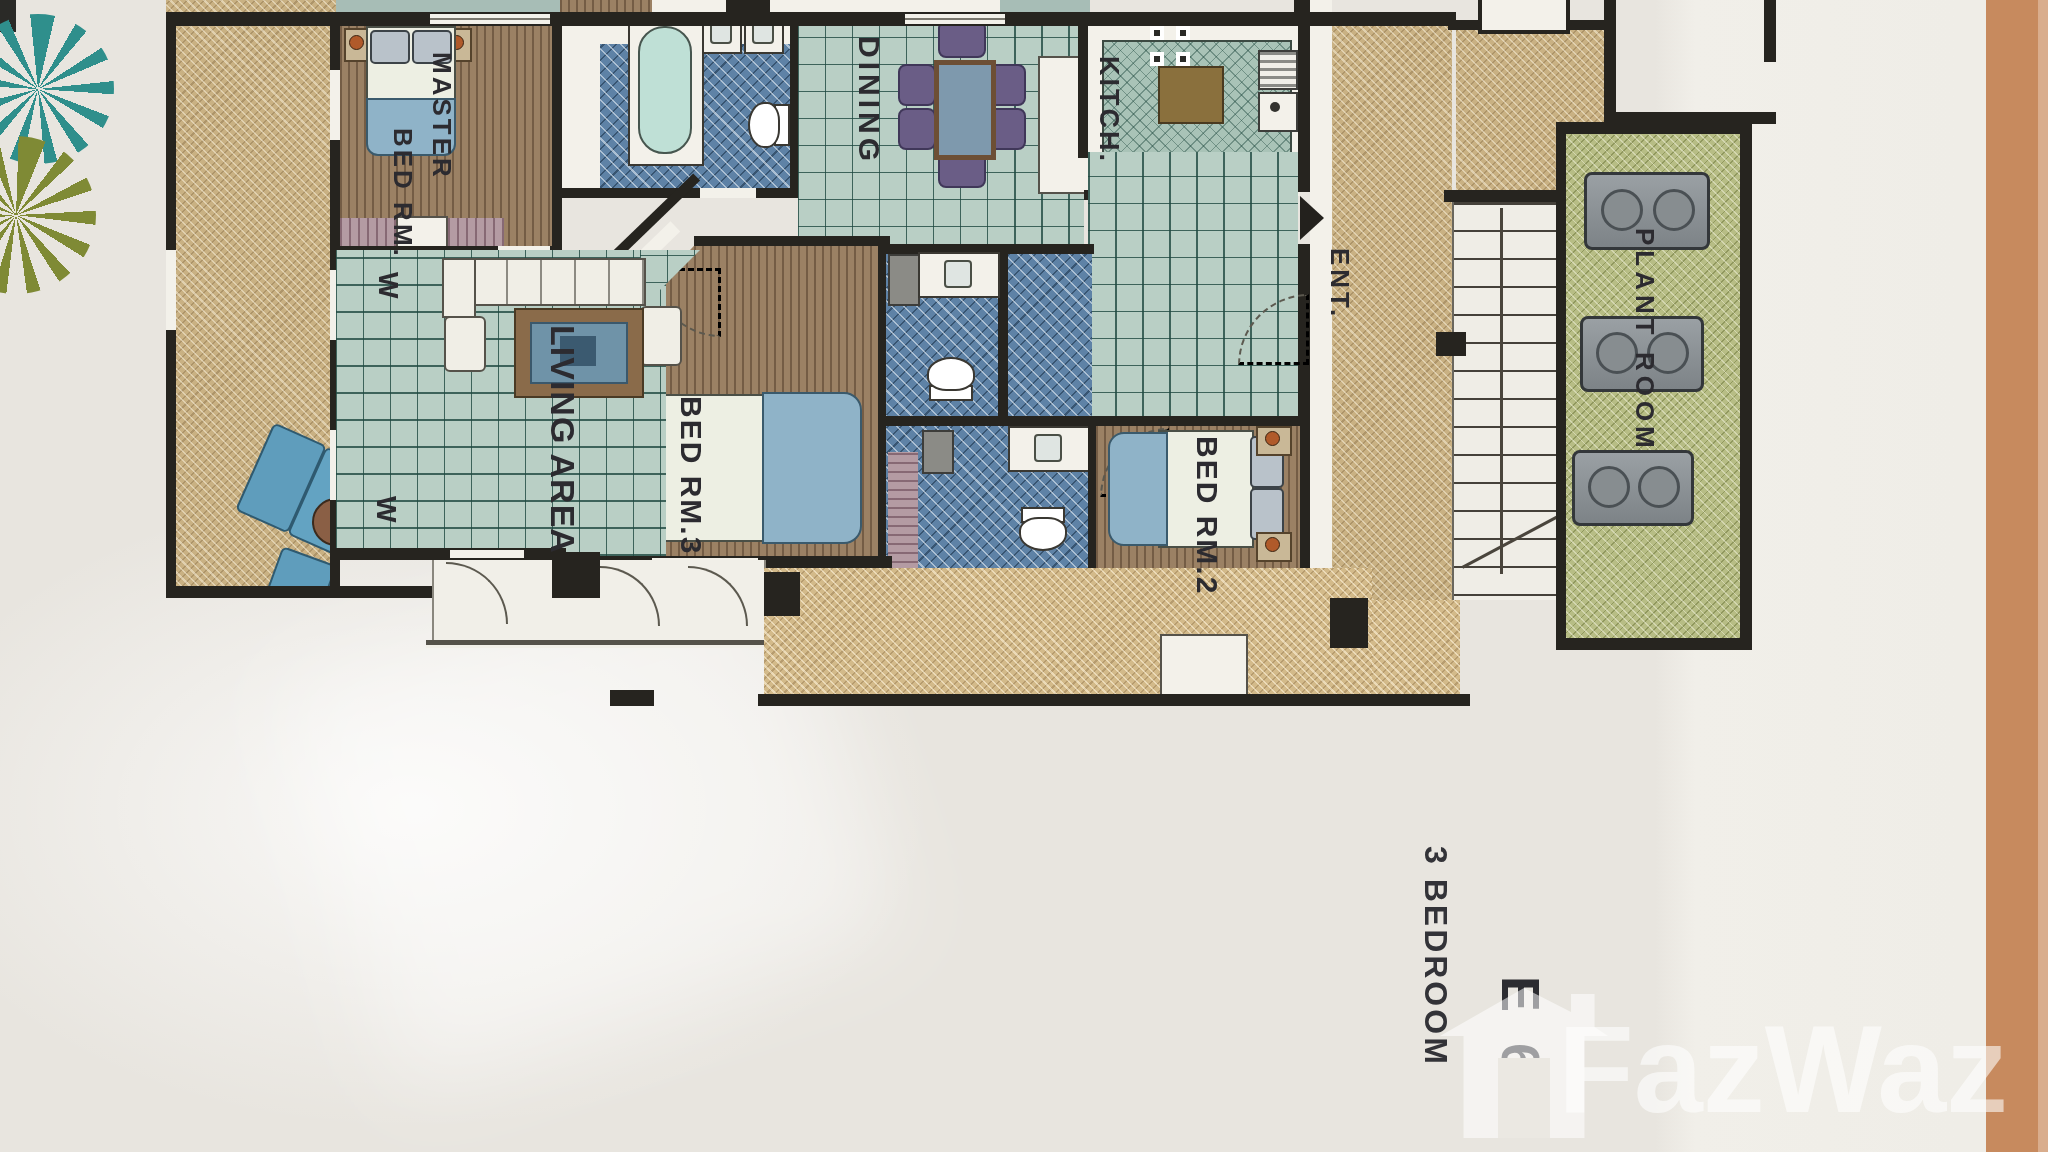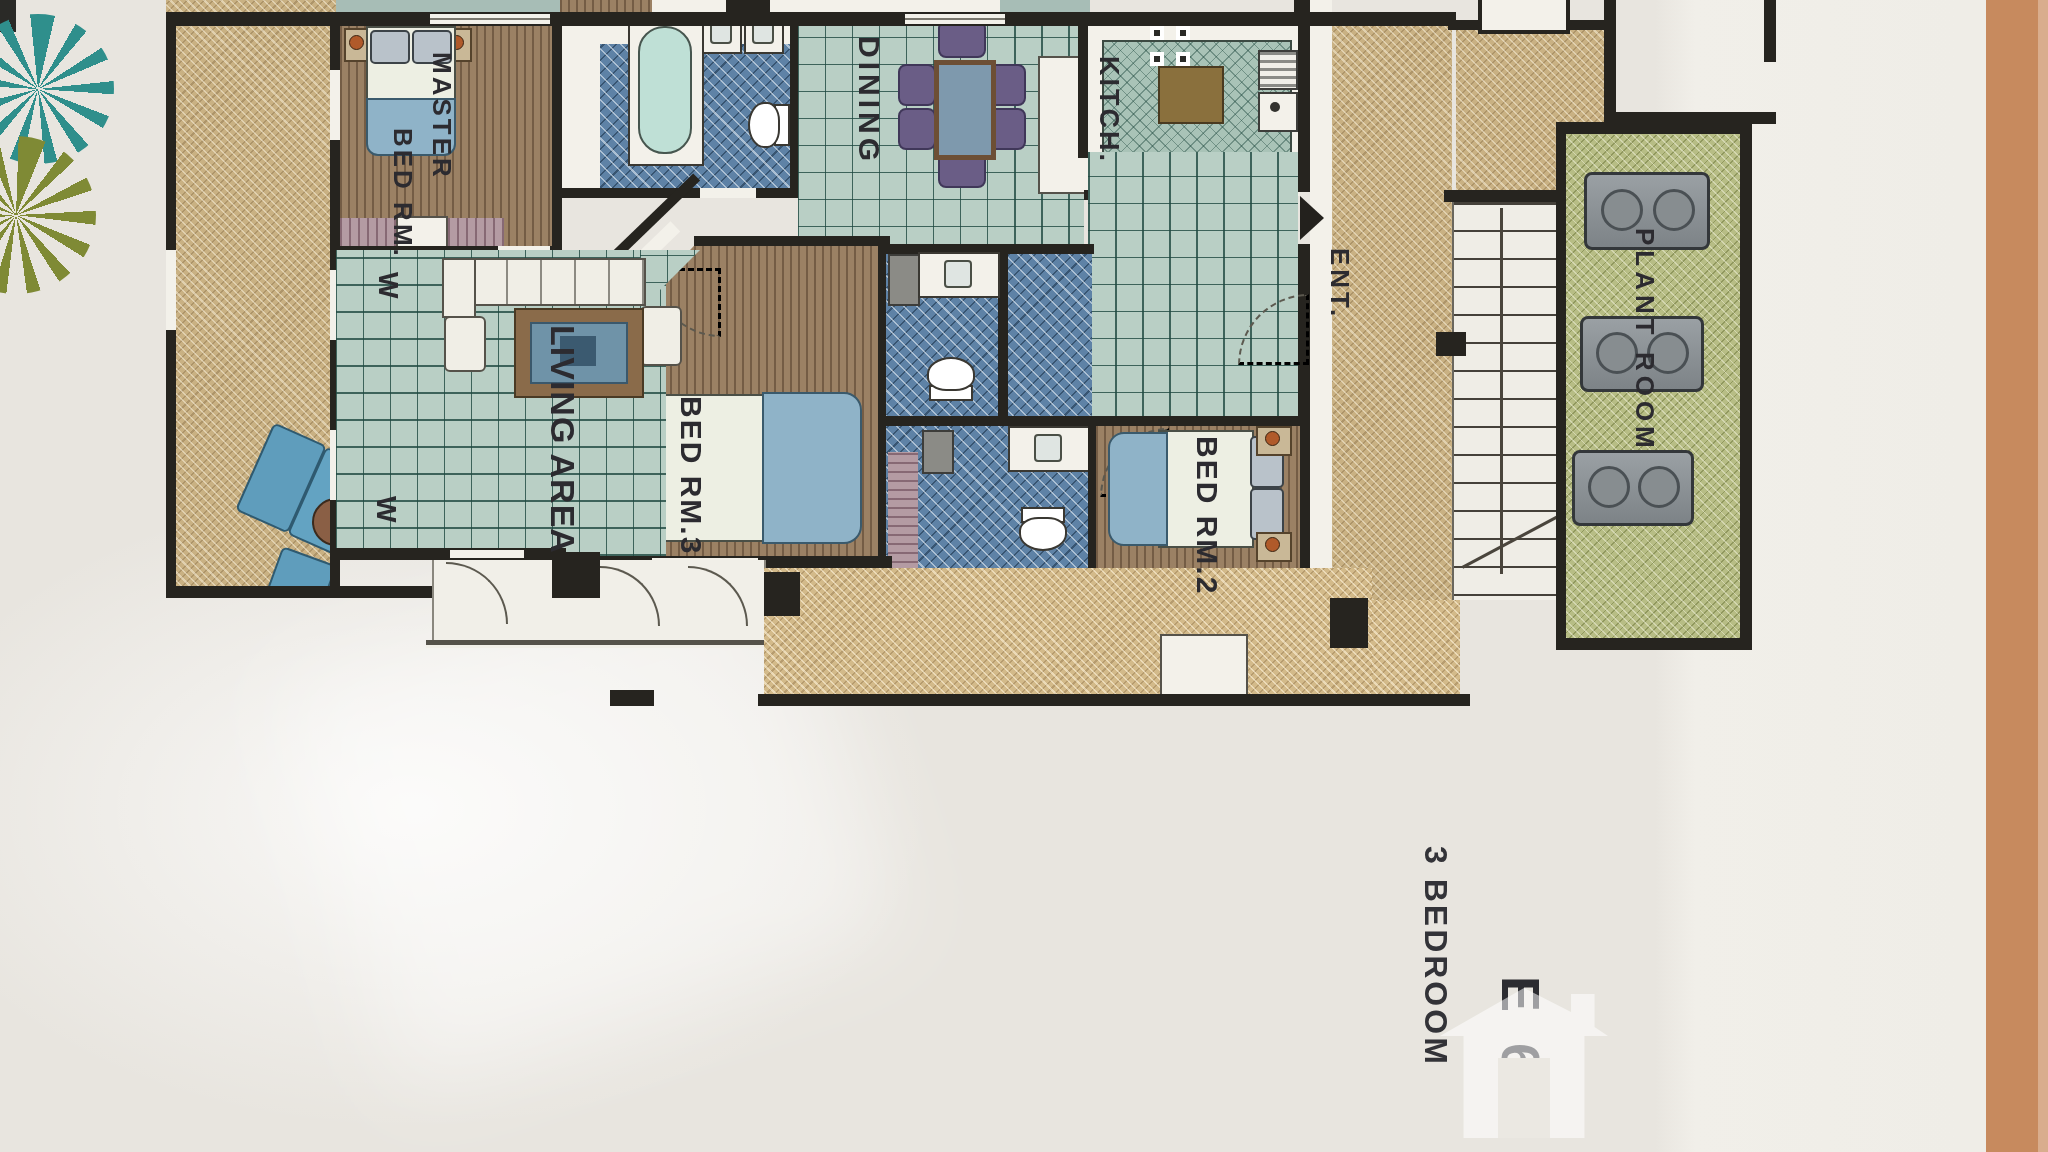--- a/index.html
+++ b/index.html
@@ -303,15 +303,16 @@
     <span class="vl" style="left:400px;top:496px;font-size:28px;">W</span>
   </div>
 
   <span class="vl" style="left:1452px;top:846px;font-size:32px;letter-spacing:3px;color:#333338;">3 BEDROOM</span>
   <span class="vl" style="left:1548px;top:976px;font-size:54px;letter-spacing:8px;color:#2c2c31;">E 6</span>
 
   <div class="a" style="left:1440px;top:980px;width:640px;height:172px;">
     <i class="a" style="left:0;top:8px;width:168px;height:150px;background:rgba(255,255,255,.55);
        clip-path:polygon(50% 0,78% 16%,78% 4%,92% 4%,92% 26%,100% 32%,86% 32%,86% 100%,14% 100%,14% 32%,0 32%);"></i>
     <i class="a" style="left:58px;top:78px;width:52px;height:80px;background:#ebe8e2;"></i>
+    <span class="a" style="left:118px;top:18px;font-size:124px;font-weight:700;color:rgba(255,255,255,.58);letter-spacing:0px;font-family:'Liberation Sans',sans-serif;">FazWaz</span>
   </div>
 
 </div>
 
 </body></html>

